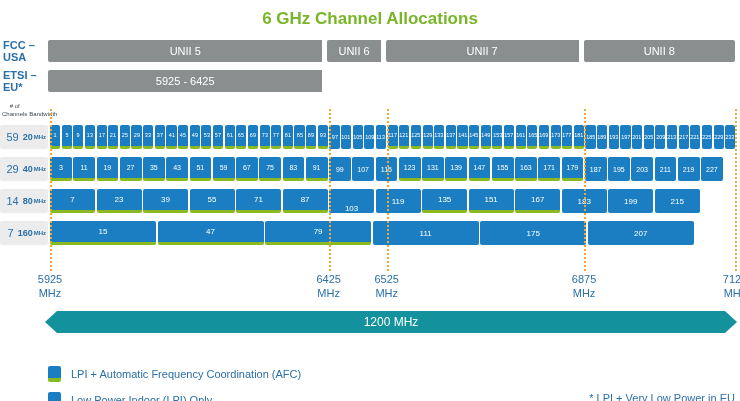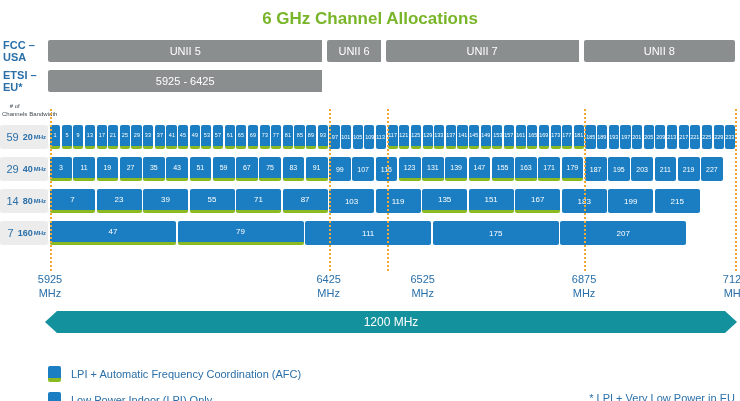--- a/index.html
+++ b/index.html
@@ -397,21 +397,21 @@
             </div>
             <div class="ch-box afc" style="flex-grow: 4;">
               <span>55</span>
             </div>
             <div class="ch-box afc" style="flex-grow: 4;">
               <span>71</span>
             </div>
             <div class="ch-box afc" style="flex-grow: 4;">
               <span>87</span>
             </div>
-            <div class="ch-box" style="flex-grow: 4;">
+            <div class="ch-box" style="flex-grow: 4; align-items: flex-end;">
               <span>103</span>
             </div>
             <div class="ch-box" style="flex-grow: 4;">
               <span>119</span>
             </div>
             <div class="ch-box afc" style="flex-grow: 4;">
               <span>135</span>
             </div>
             <div class="ch-box afc" style="flex-grow: 4;">
               <span>151</span>
@@ -432,20 +432,23 @@
           </div>
         </div>
         <div class="ch-row fs3">
           <div class="row-label">
             <span class="row-count">7</span>
             <span class="row-bw">160</span>
             <span class="row-bwunit">MHz</span>
           </div>
           <div class="band">
             <div class="ch-box afc" style="flex-grow: 8;">
+              <span>15</span>
+            </div>
+            <div class="ch-box afc" style="flex-grow: 8;">
               <span>47</span>
             </div>
             <div class="ch-box afc" style="flex-grow: 8;">
               <span>79</span>
             </div>
             <div class="ch-box" style="flex-grow: 8;">
               <span>111</span>
             </div>
             <div class="ch-box" style="flex-grow: 8;">
               <span>175</span>
@@ -468,21 +471,21 @@
 
   <div class="freq-row" id="freqs">
       <div class="freq-label" style="left: 0%;">
         <div>5925</div>
         <div>MHz</div>
       </div>
       <div class="freq-label" style="left: 40.678%;">
         <div>6425</div>
         <div>MHz</div>
       </div>
-      <div class="freq-label" style="left: 49.1525%; margin-left: 36px;">
+      <div class="freq-label" style="left: 49.1525%;">
         <div>6525</div>
         <div>MHz</div>
       </div>
       <div class="freq-label" style="left: 77.9661%;">
         <div>6875</div>
         <div>MHz</div>
       </div>
       <div class="freq-label" style="left: 100%;">
         <div>7125</div>
         <div>MHz</div>

